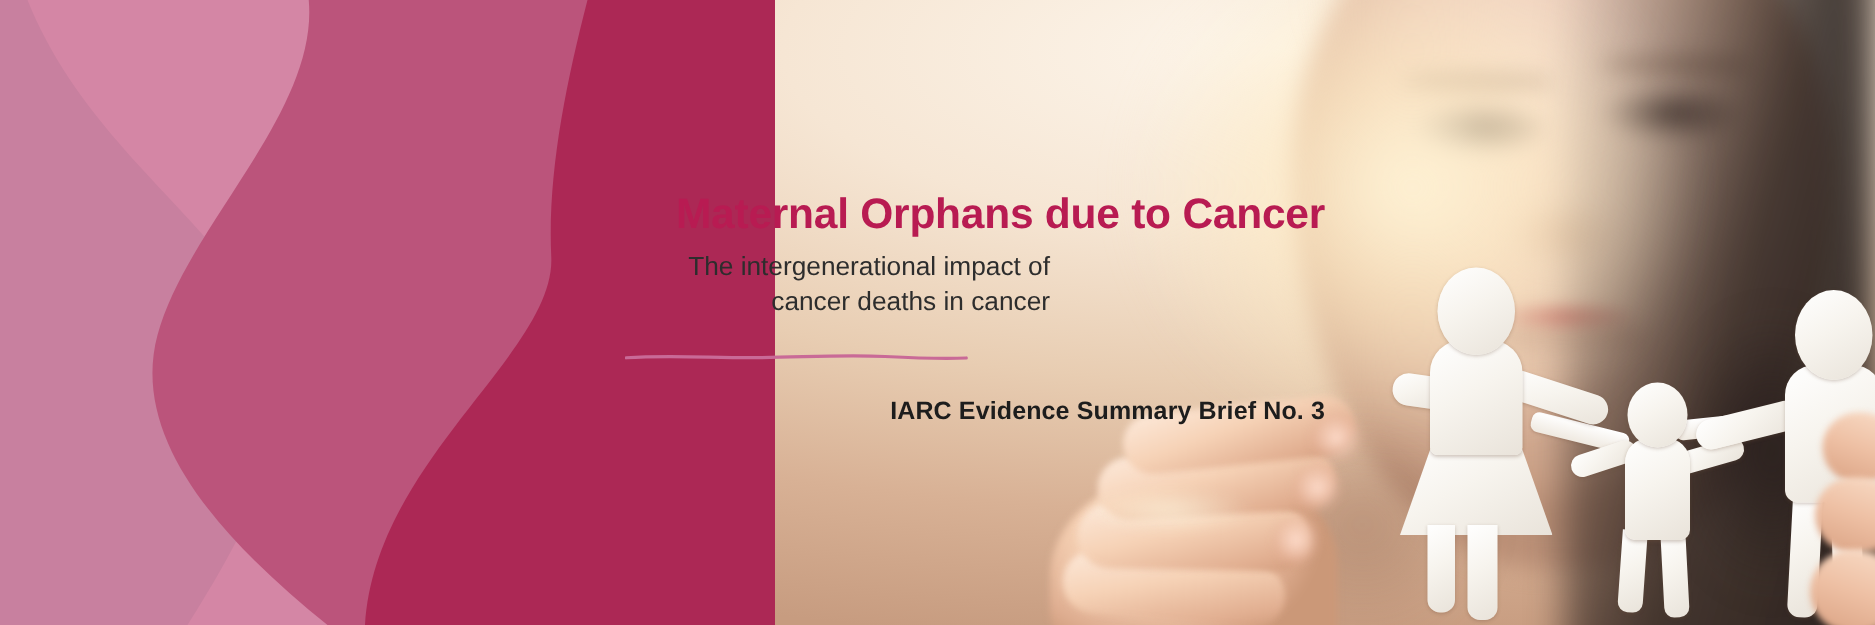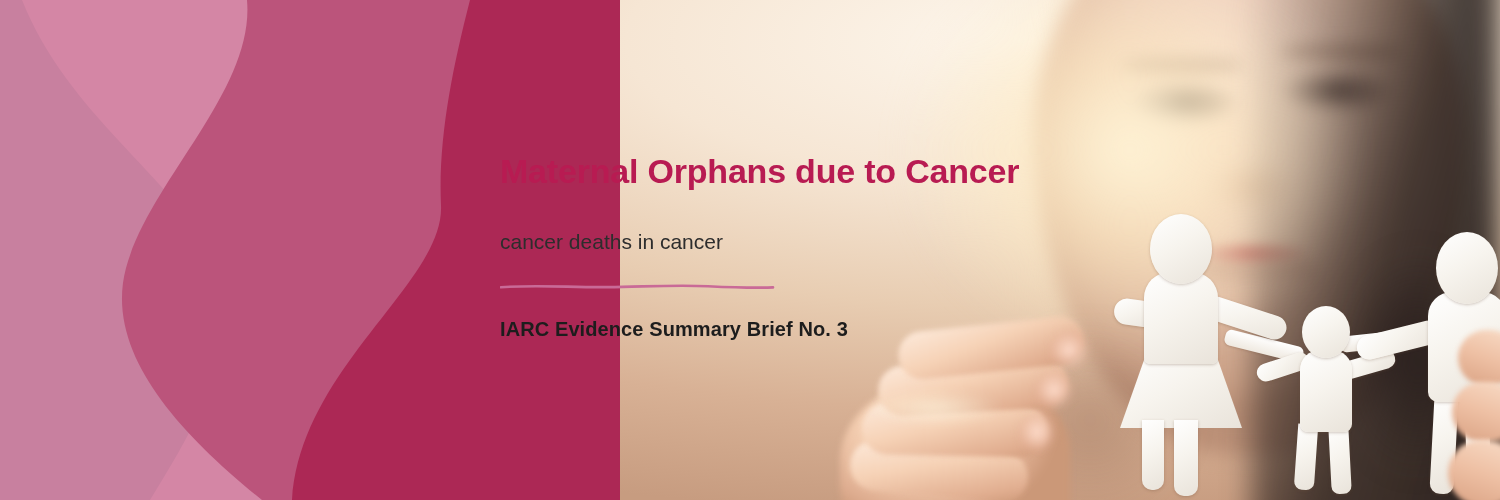--- a/index.html
+++ b/index.html
@@ -11,20 +11,21 @@
   body {
     font-family: "Liberation Sans", sans-serif;
   }
 
   #banner {
     position: relative;
     width: 1500px;
     height: 500px;
     overflow: hidden;
     background: #c8809f;
+    text-align: right;
   }
 
   
   .photo-layer {
     position: absolute;
     inset: 0;
     overflow: hidden;
   }
   .photo-base {
     position: absolute;
@@ -441,21 +442,21 @@
              L 360,500
              C 372,368 505,290 501,205
              C 498,140 512,70 530,0 Z" opacity="0.0"></path>
   </svg>
 
   <div class="copy">
 
     <h1 class="title" style="color:#b81b52">Maternal Orphans due to Cancer</h1>
 
     <p class="subtitle">
-      <br>
+      <span>The intergenerational impact of</span><br>
       <span>cancer deaths in cancer</span>
     </p>
 
     <div class="rule-wrap">
       <svg width="275" height="10" viewBox="0 0 275 10">
         <path d="M 1,5.2 C 38,2.6 72,5.6 108,5.1 C 146,4.6 176,2.6 208,4.2 C 236,5.6 258,6.0 273,5.4" stroke="#c96a97" stroke-width="2.6" fill="none" stroke-linecap="round"></path>
       </svg>
     </div>
 
     <p class="brief">IARC Evidence Summary Brief No. 3</p>

